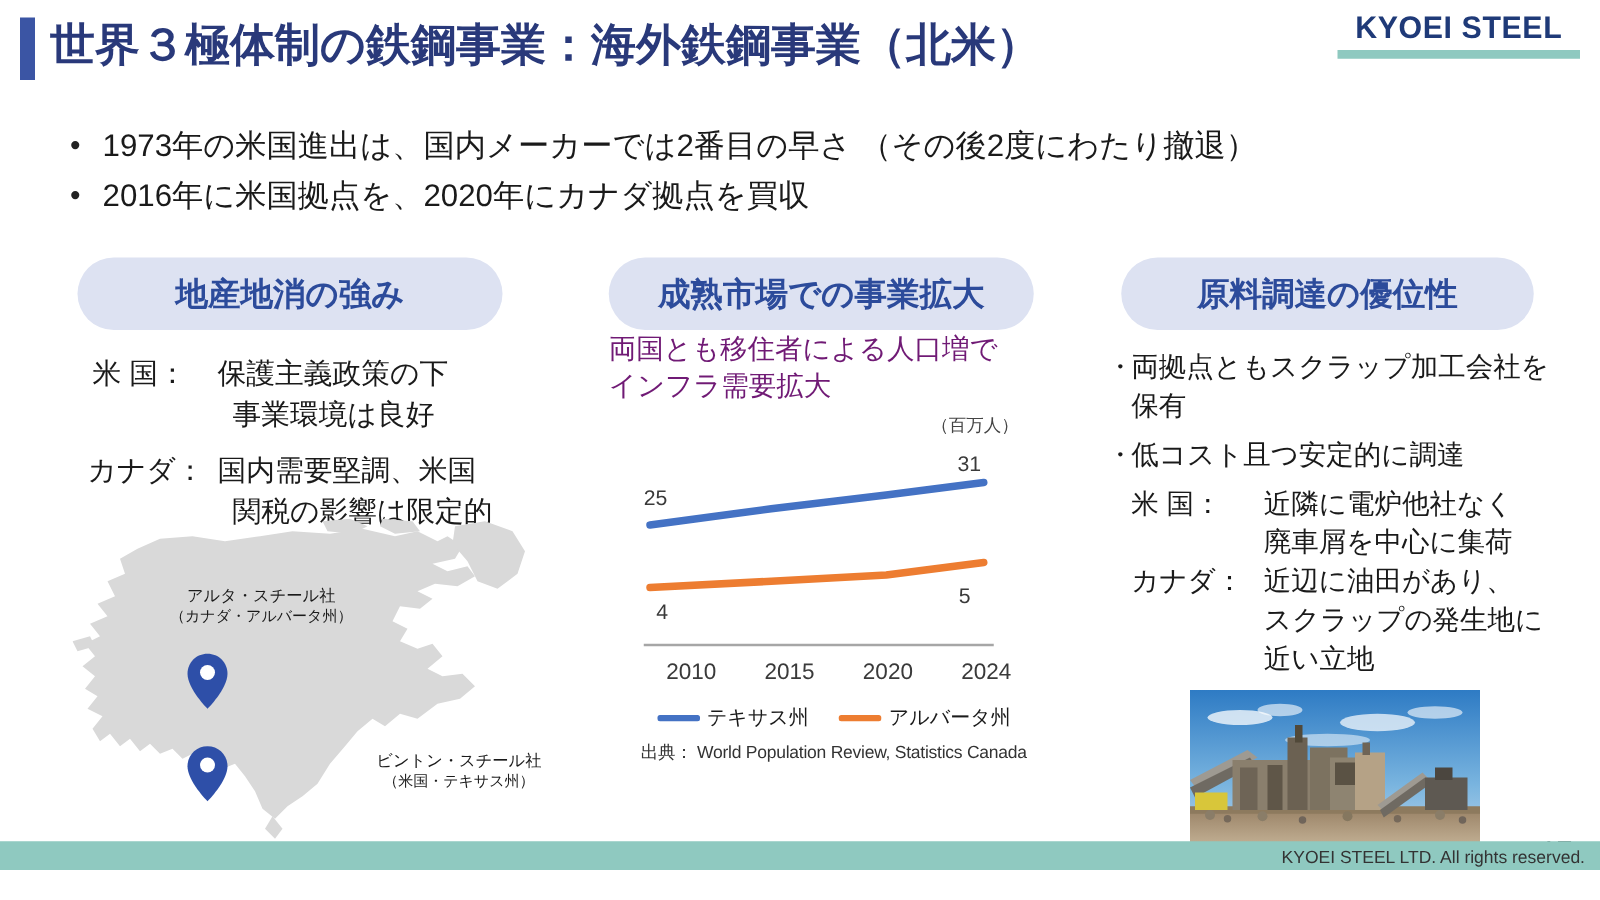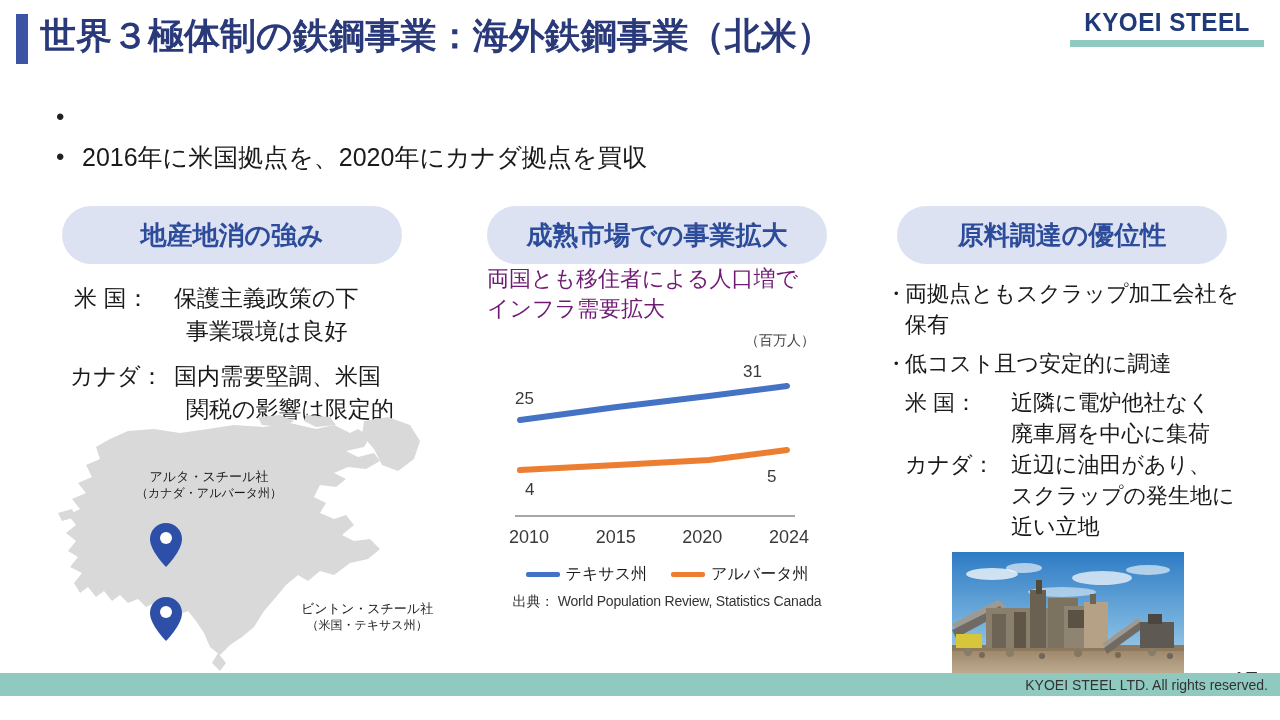--- a/index.html
+++ b/index.html
@@ -82,25 +82,25 @@
   .c2-body { font-size: 22px; color: #701a75; line-height: 30px; }
   .chart-title {
     margin-top: 20px; font-size: 17px; font-weight: bold; color: #1a1a1a;
     text-align: center; letter-spacing: -0.3px;
   }
   .chart-box { position: relative; margin-top: 8px; width: 350px; height: 230px; }
   .chart-unit { position: absolute; right: 22px; top: 0px; font-size: 14px; color: #444; }
   .chart-svg { position: absolute; left: 0; top: 16px; }
   .dlabel { position: absolute; font-size: 17px; color: #3a3a3a; }
   .dl-25 { left: 28px; top: 57px; }
-  .dl-31 { left: 256px; top: 30px; }
+  .dl-31 { left: 279px; top: 30px; }
   .dl-4  { left: 38px; top: 148px; }
   .dl-5  { left: 280px; top: 135px; }
   .xaxis { position: absolute; left: 22px; top: 195px; width: 300px; display: flex; justify-content: space-between; }
-  .xaxis span { font-size: 18px; color: #3a3a3a; }
+  .xaxis span { font-size: 18px; color: #3a3a3a; margin-left: 24px; }
   .legend { margin-top: 2px; display: flex; justify-content: center; gap: 24px; align-items: center; }
   .legend-item { display: flex; align-items: center; gap: 6px; }
   .legend-swatch { width: 34px; height: 5px; border-radius: 2px; display: inline-block; }
   .legend-label { font-size: 16px; color: #1a1a1a; }
   .source { margin-top: 8px; font-size: 14px; color: #333; text-align: center; letter-spacing: -0.2px; }
 
   
   .c3-body { margin-top: 14px; font-size: 22px; color: #1a1a1a; line-height: 31px; }
   .c3-item { display: flex; margin-bottom: 8px; }
   .c3-dot { flex: 0 0 20px; width: 20px; }
@@ -137,20 +137,21 @@
   <div class="slide-title">世界３極体制の鉄鋼事業：海外鉄鋼事業（北米）</div>
 
   <div class="logo">
     <div class="logo-text">KYOEI STEEL</div>
     <div class="logo-bar"></div>
   </div>
 
   <div class="bullets">
     <div class="bullet-row">
       <div class="bullet-dot">•</div>
+      <div class="bullet-text">1973年の米国進出は、国内メーカーでは2番目の早さ （その後2度にわたり撤退）</div>
     </div>
     <div class="bullet-row">
       <div class="bullet-dot">•</div>
       <div class="bullet-text">2016年に米国拠点を、2020年にカナダ拠点を買収</div>
     </div>
   </div>
 
   <div class="col col-1">
     <div class="pill pill-1">地産地消の強み</div>
 

